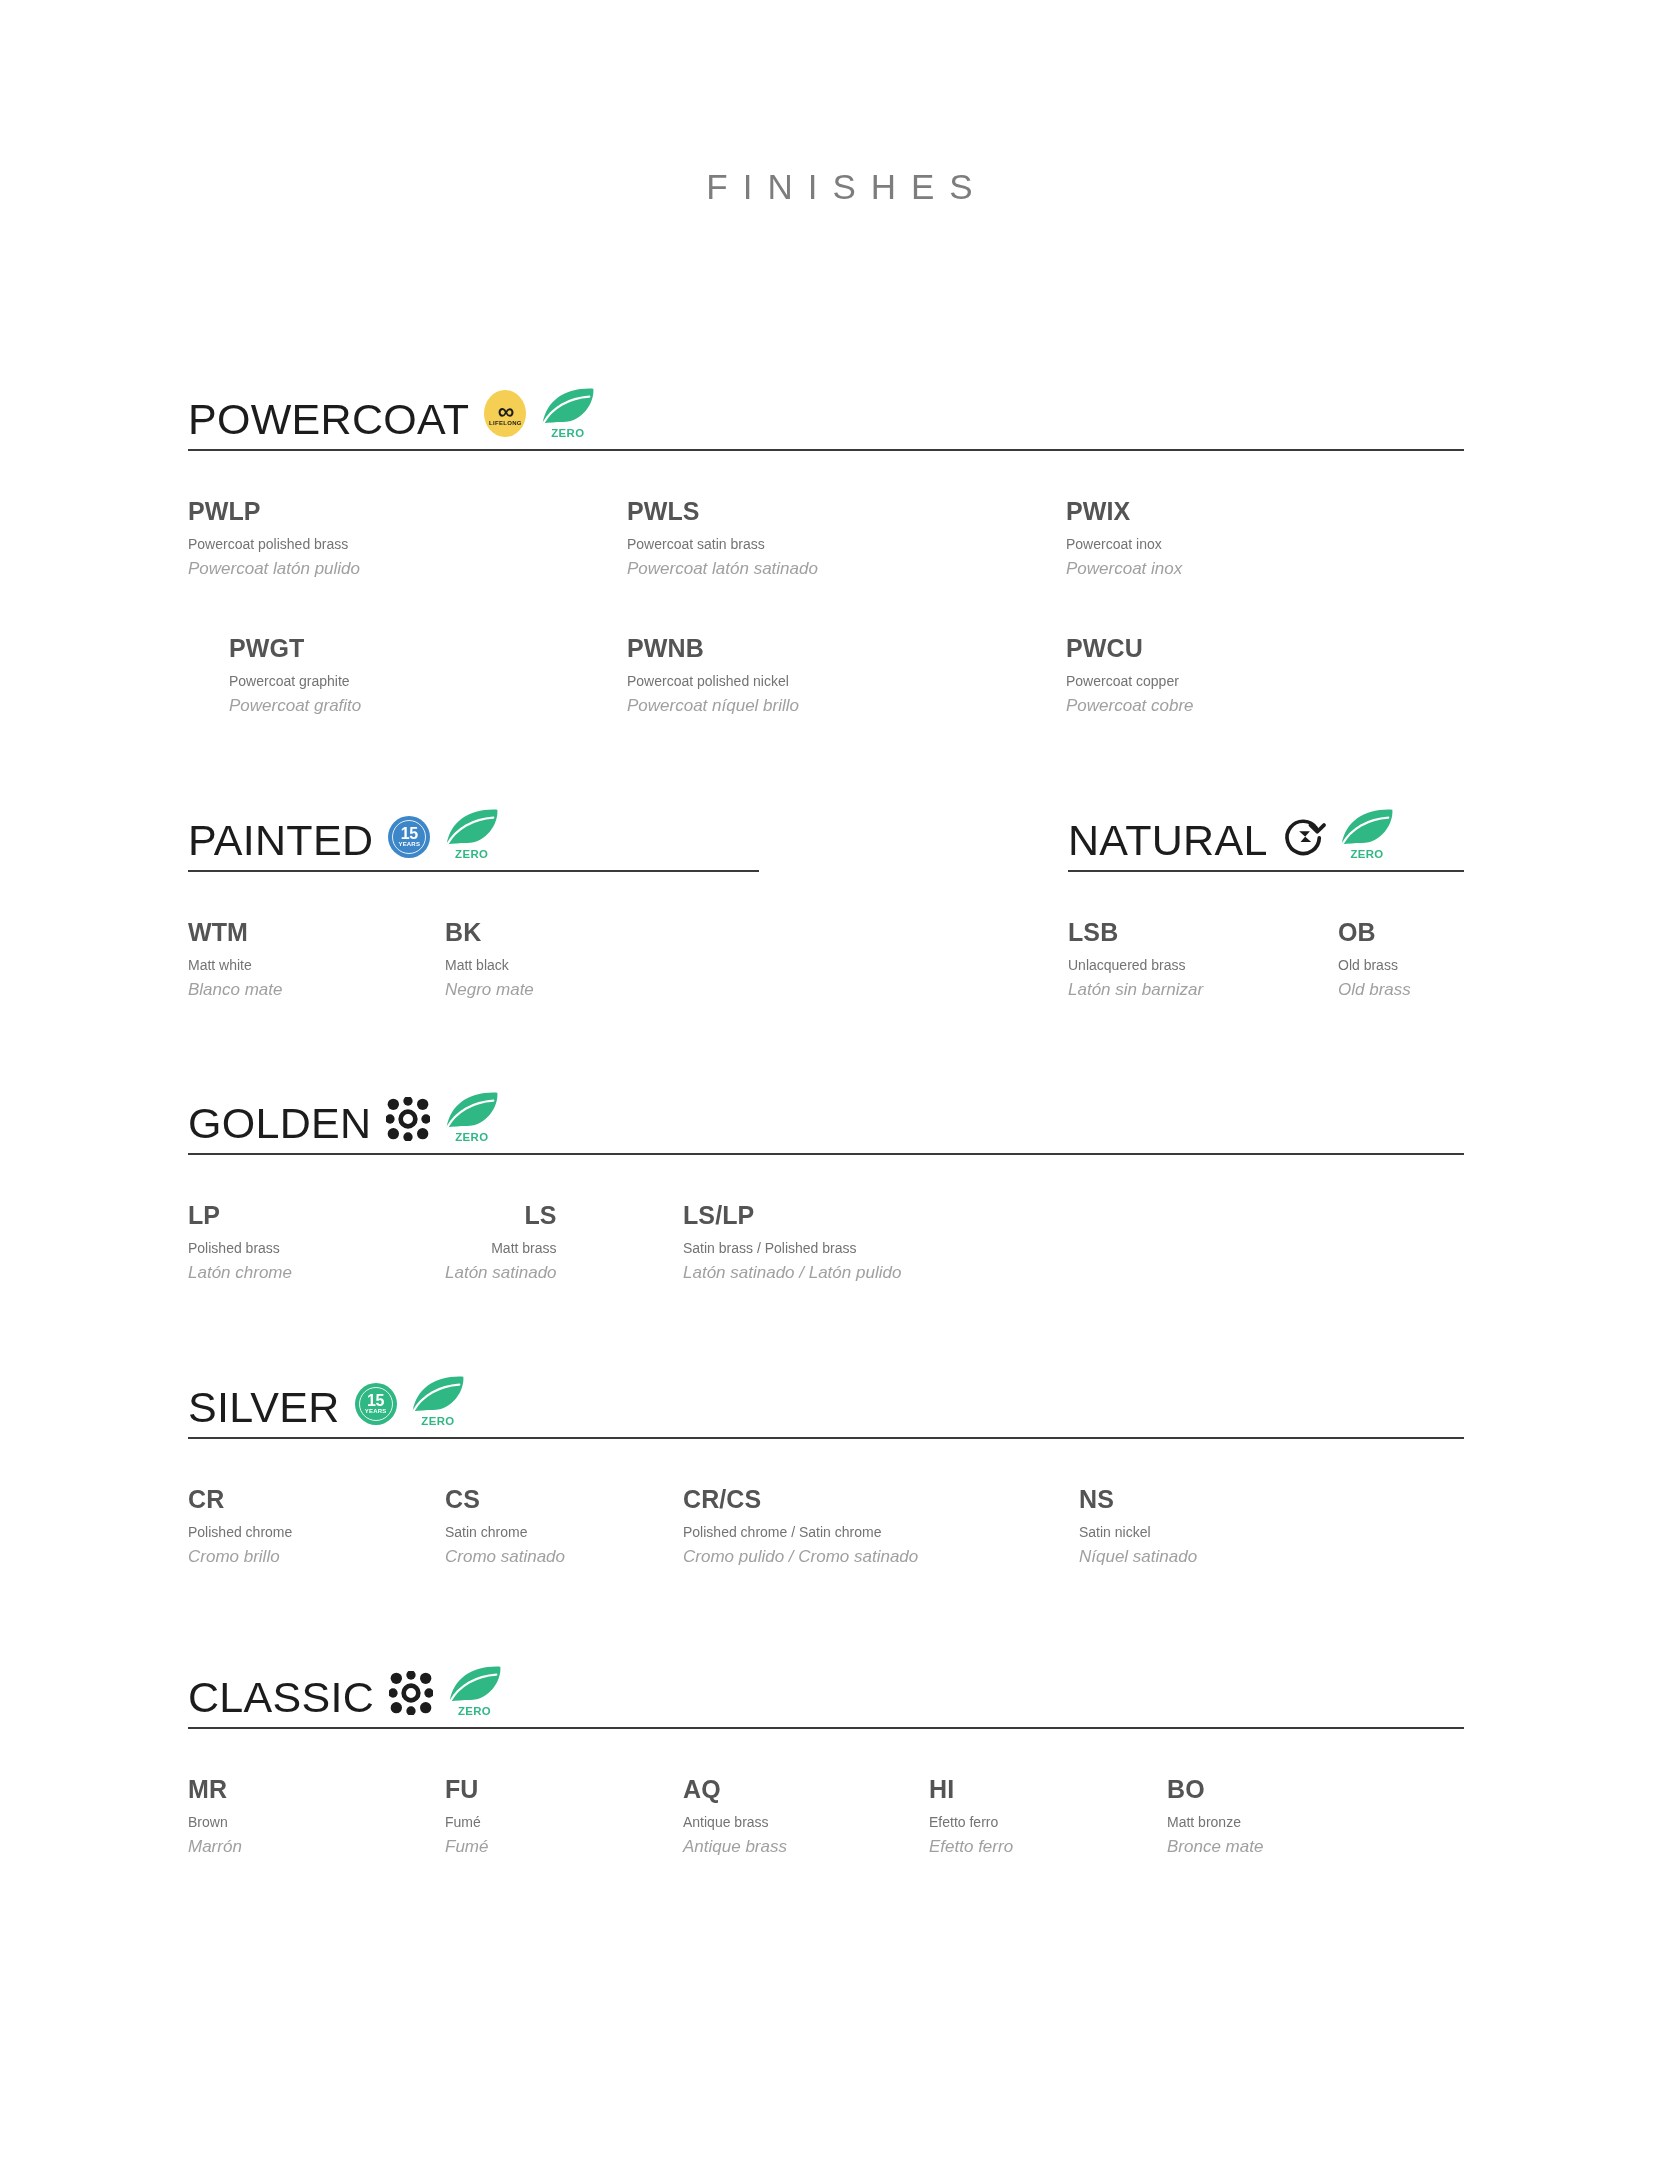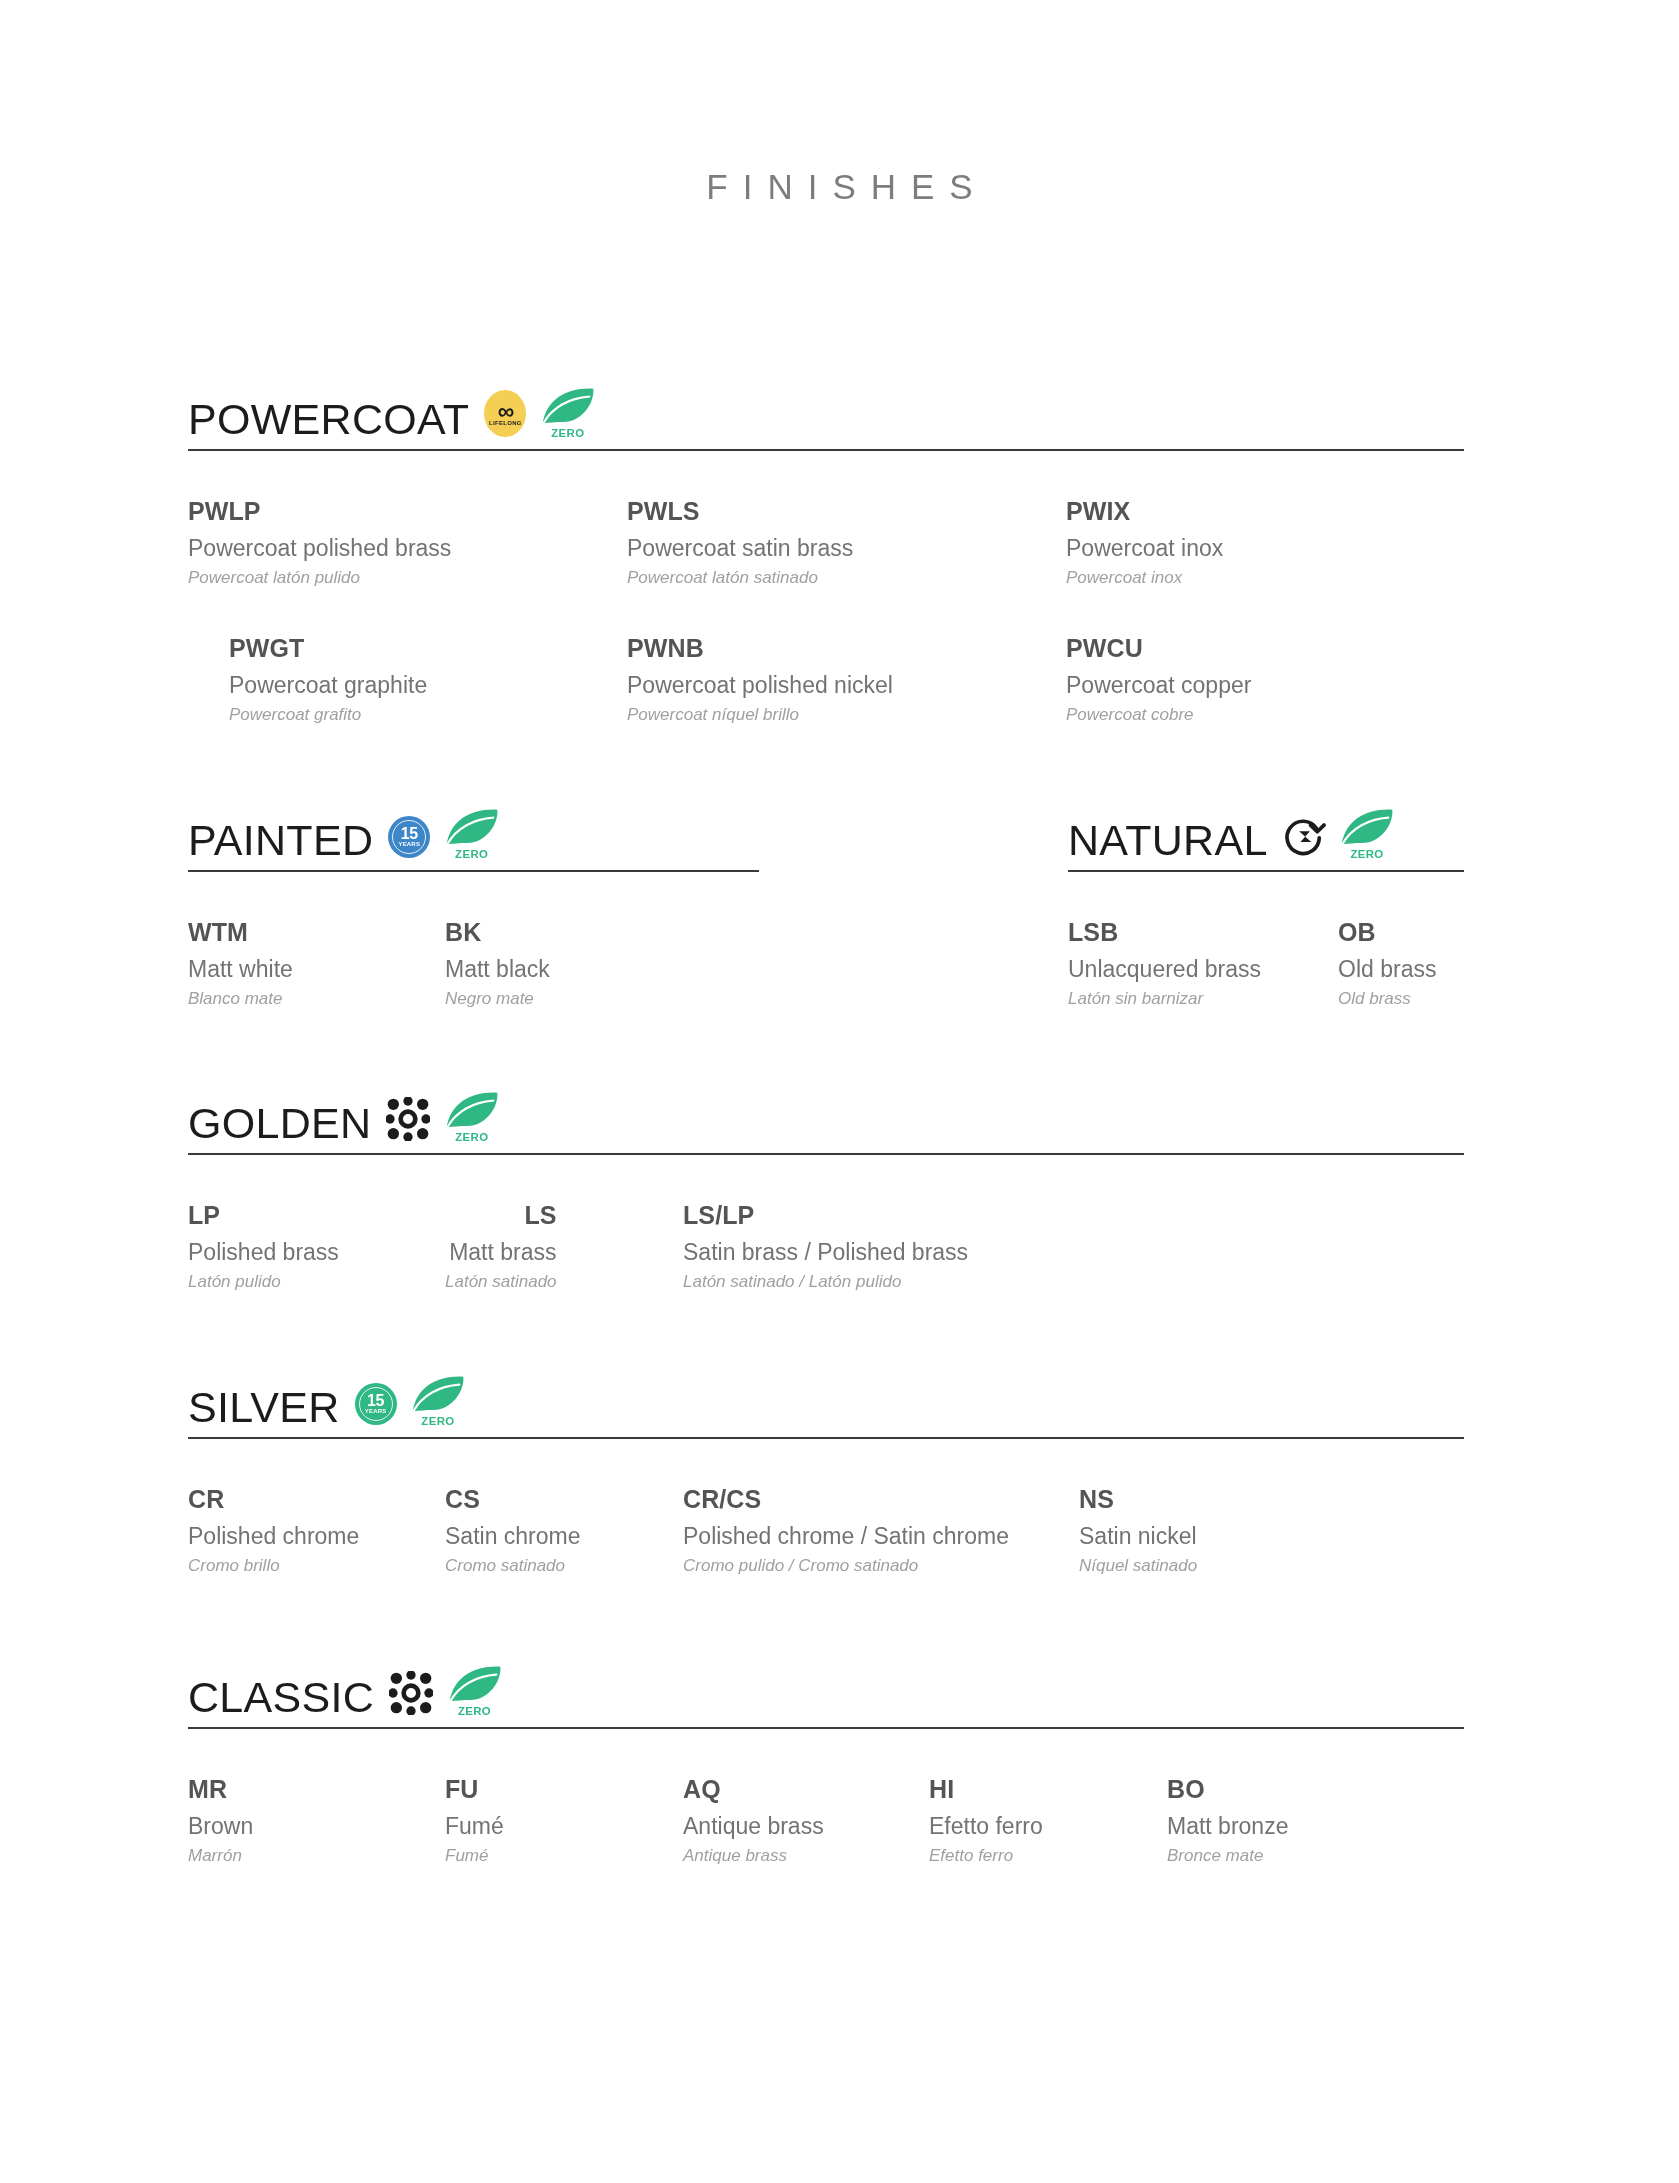--- a/index.html
+++ b/index.html
@@ -162,21 +162,21 @@
   }
   .item-code {
     font-size: 25px;
     font-weight: 700;
     color: #545454;
     line-height: 1;
     white-space: nowrap;
     letter-spacing: 0.1px;
   }
   .item-en {
-    font-size: 23px;
+    font-size: 14px;
     font-weight: 400;
     color: #737373;
     line-height: 1;
     margin-top: 12.8px;
     white-space: nowrap;
   }
   .item-es {
     font-size: 17px;
     font-style: italic;
     color: #a0a0a0;
@@ -337,21 +337,21 @@
           <div class="zero-txt">ZERO</div>
         </div>
       </div>
     </div>
     <div class="sec-rule" style="width:1276px;"></div>
 
     <div class="items" style="height:101px;">
       <div class="item" style="left:0px; top:48px;">
         <div class="item-code">LP</div>
         <div class="item-en">Polished brass</div>
-        <div class="item-es">Latón pulido</div>
+        <div class="item-es">Latón chrome</div>
       </div>
       <div class="item" style="left:257px; top:48px;text-align:right;">
         <div class="item-code">LS</div>
         <div class="item-en">Matt brass</div>
         <div class="item-es">Latón satinado</div>
       </div>
       <div class="item" style="left:495px; top:48px;">
         <div class="item-code">LS/LP</div>
         <div class="item-en">Satin brass / Polished brass</div>
         <div class="item-es">Latón satinado / Latón pulido</div>

